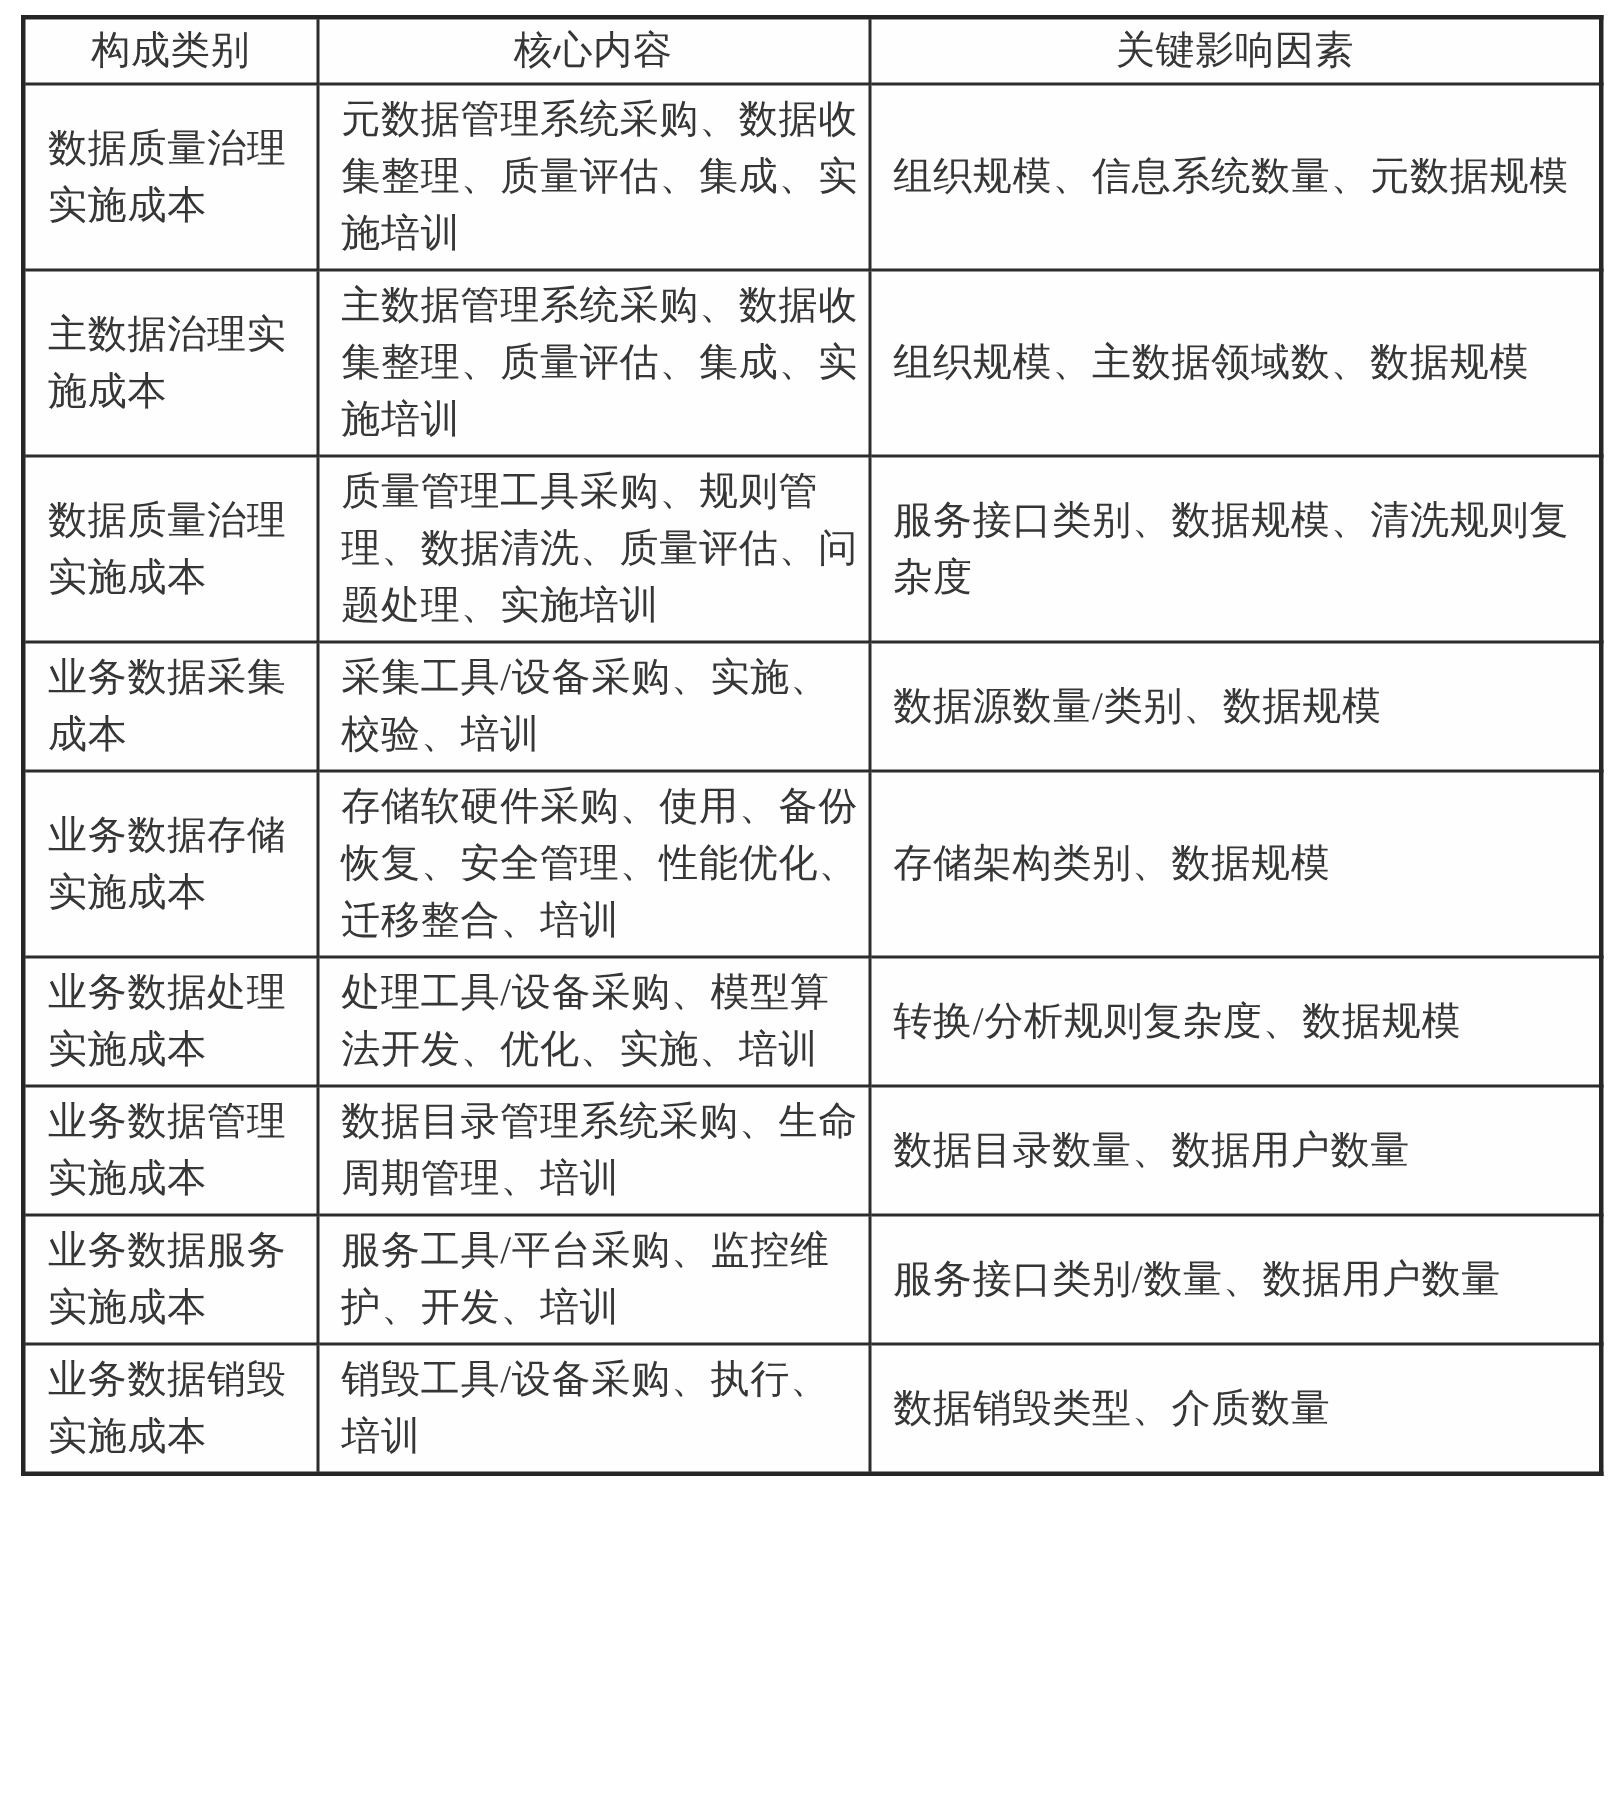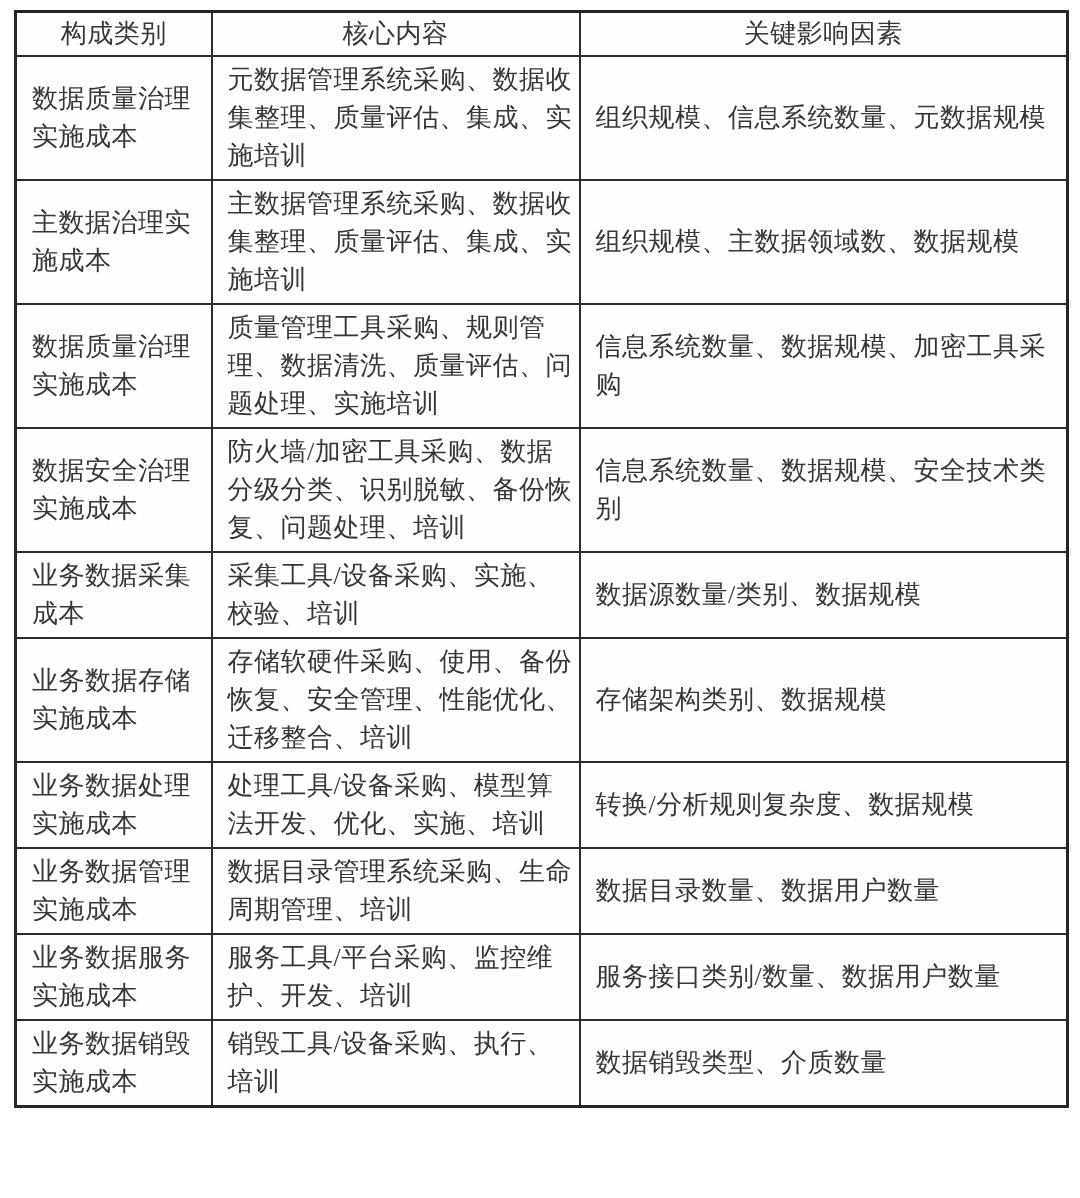--- a/index.html
+++ b/index.html
@@ -77,26 +77,21 @@
         <td>组织规模、信息系统数量、元数据规模</td>
       </tr>
       <tr class="row-tall">
         <td>主数据治理实施成本</td>
         <td>主数据管理系统采购、数据收集整理、质量评估、集成、实施培训</td>
         <td>组织规模、主数据领域数、数据规模</td>
       </tr>
       <tr class="row-tall">
         <td>数据质量治理实施成本</td>
         <td>质量管理工具采购、规则管理、数据清洗、质量评估、问题处理、实施培训</td>
-        <td>信息系统数量、数据规模、加密工具采购</td>
-      </tr>
-      <tr class="row-tall">
-        <td>数据安全治理实施成本</td>
-        <td>防火墙/加密工具采购、数据分级分类、识别脱敏、备份恢复、问题处理、培训</td>
-        <td>信息系统数量、数据规模、安全技术类别</td>
+        <td>服务接口类别、数据规模、清洗规则复杂度</td>
       </tr>
       <tr class="row-short">
         <td>业务数据采集成本</td>
         <td>采集工具/设备采购、实施、校验、培训</td>
         <td>数据源数量/类别、数据规模</td>
       </tr>
       <tr class="row-tall">
         <td>业务数据存储实施成本</td>
         <td>存储软硬件采购、使用、备份恢复、安全管理、性能优化、迁移整合、培训</td>
         <td>存储架构类别、数据规模</td>

